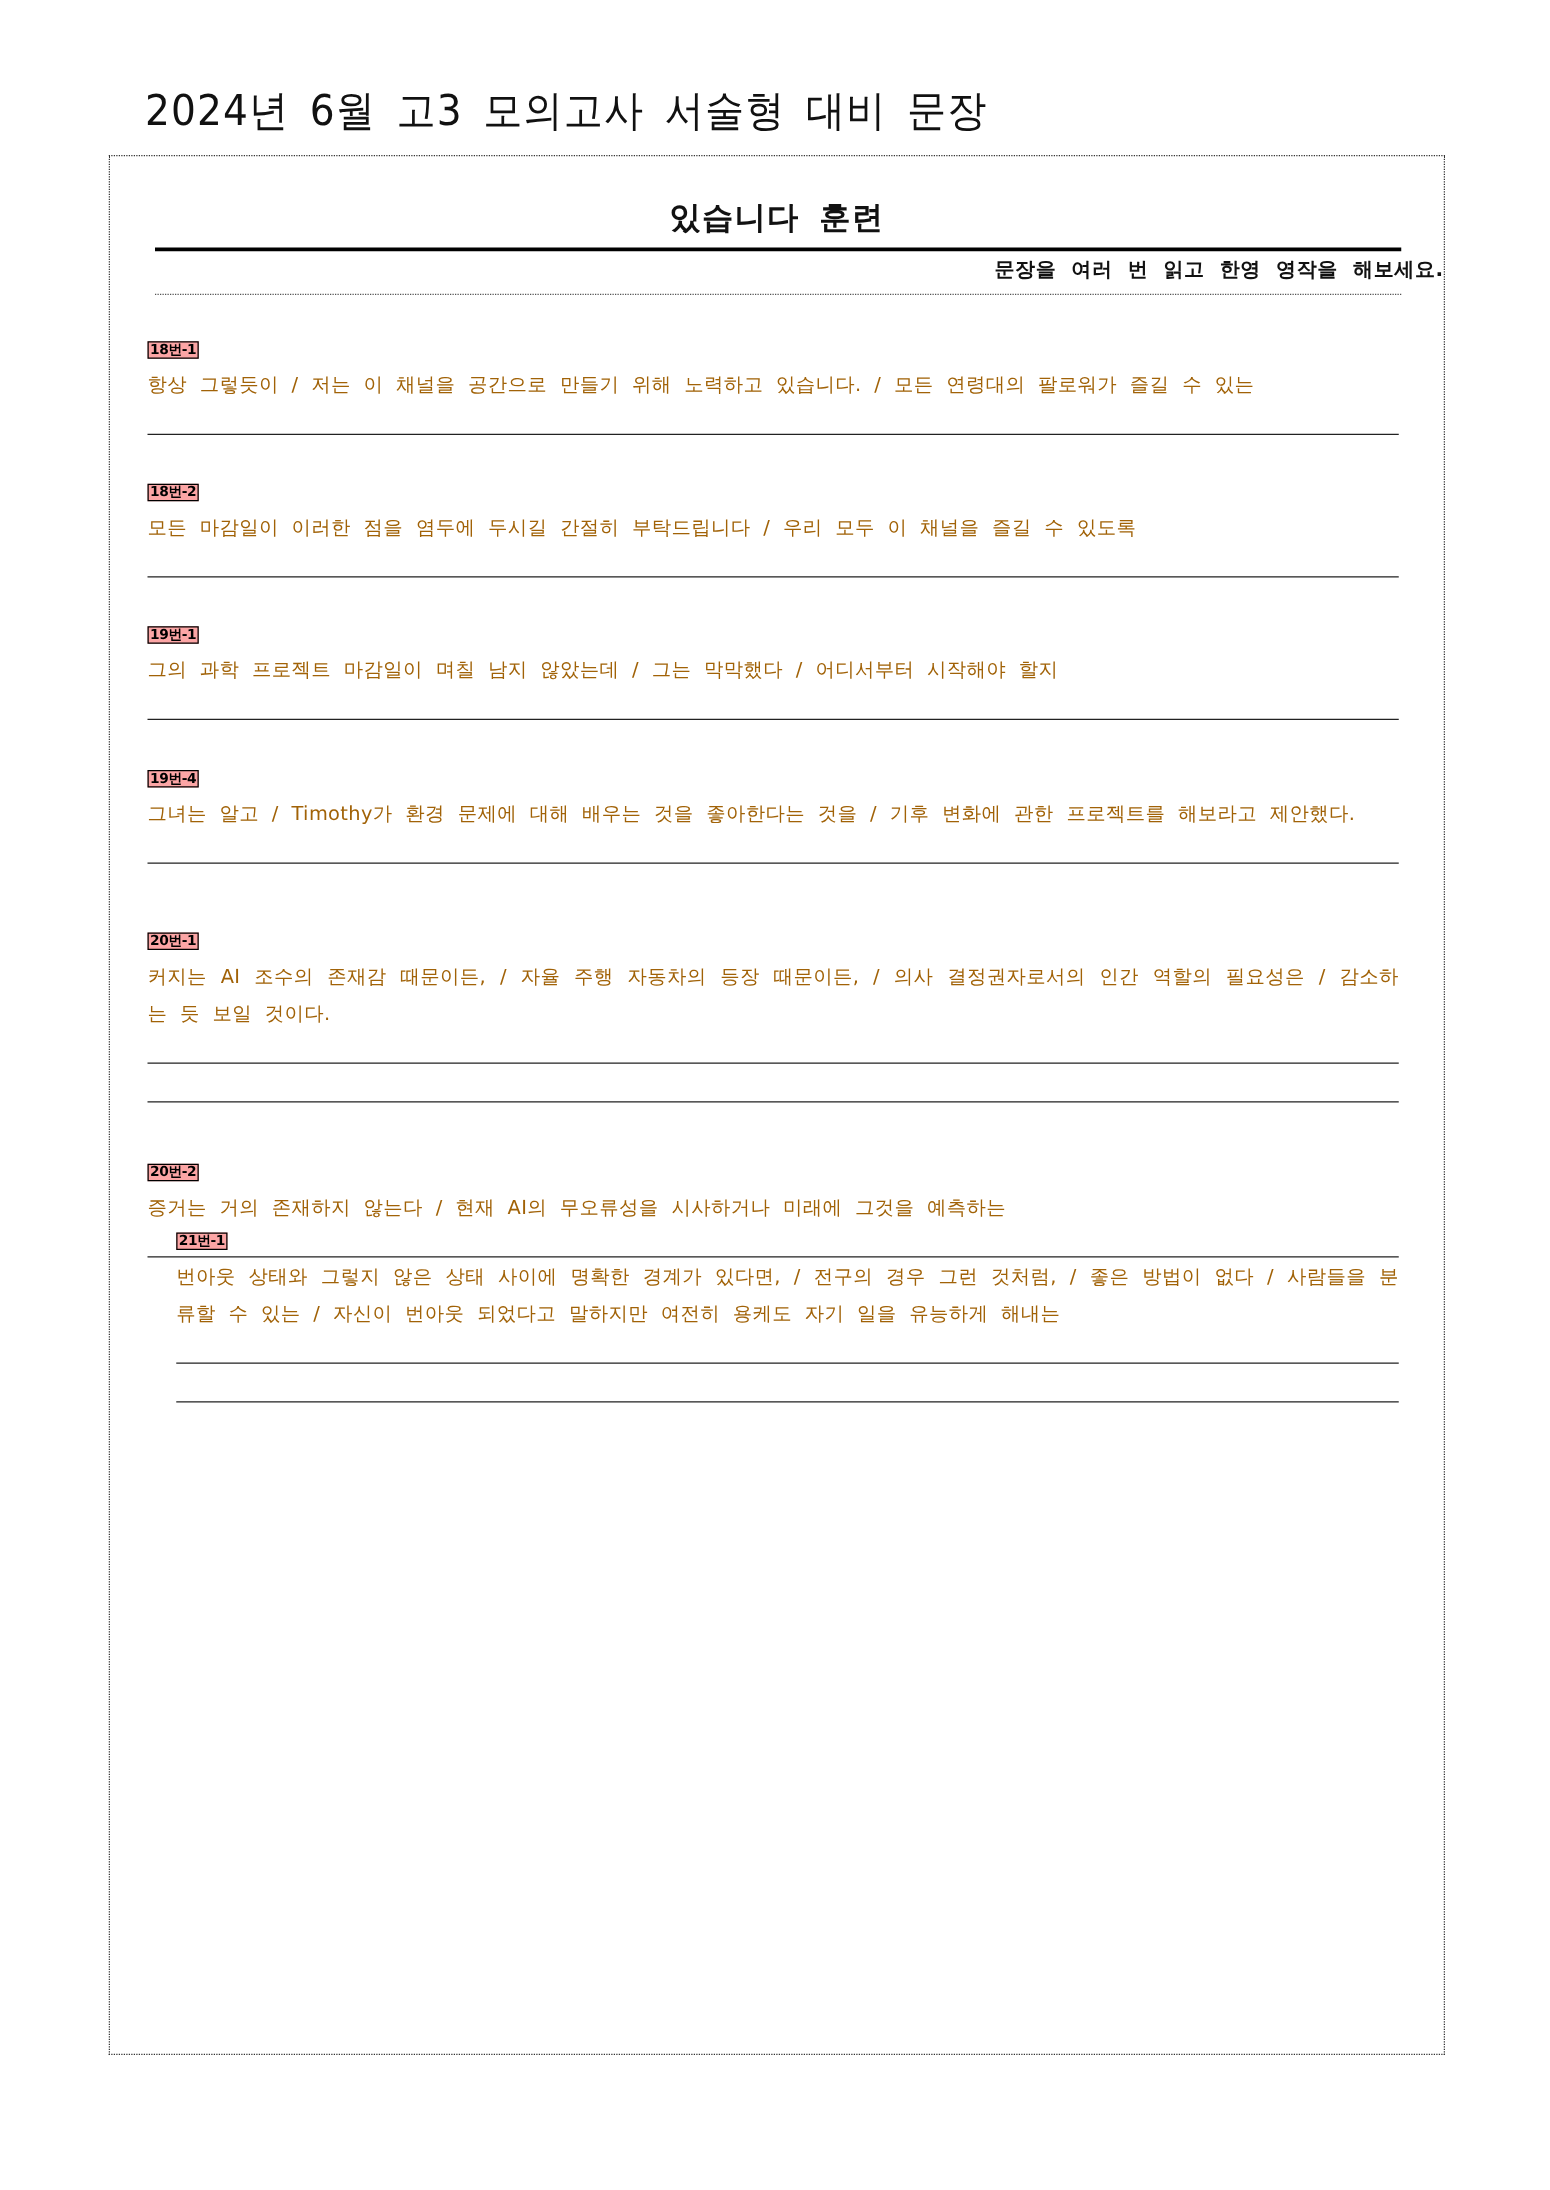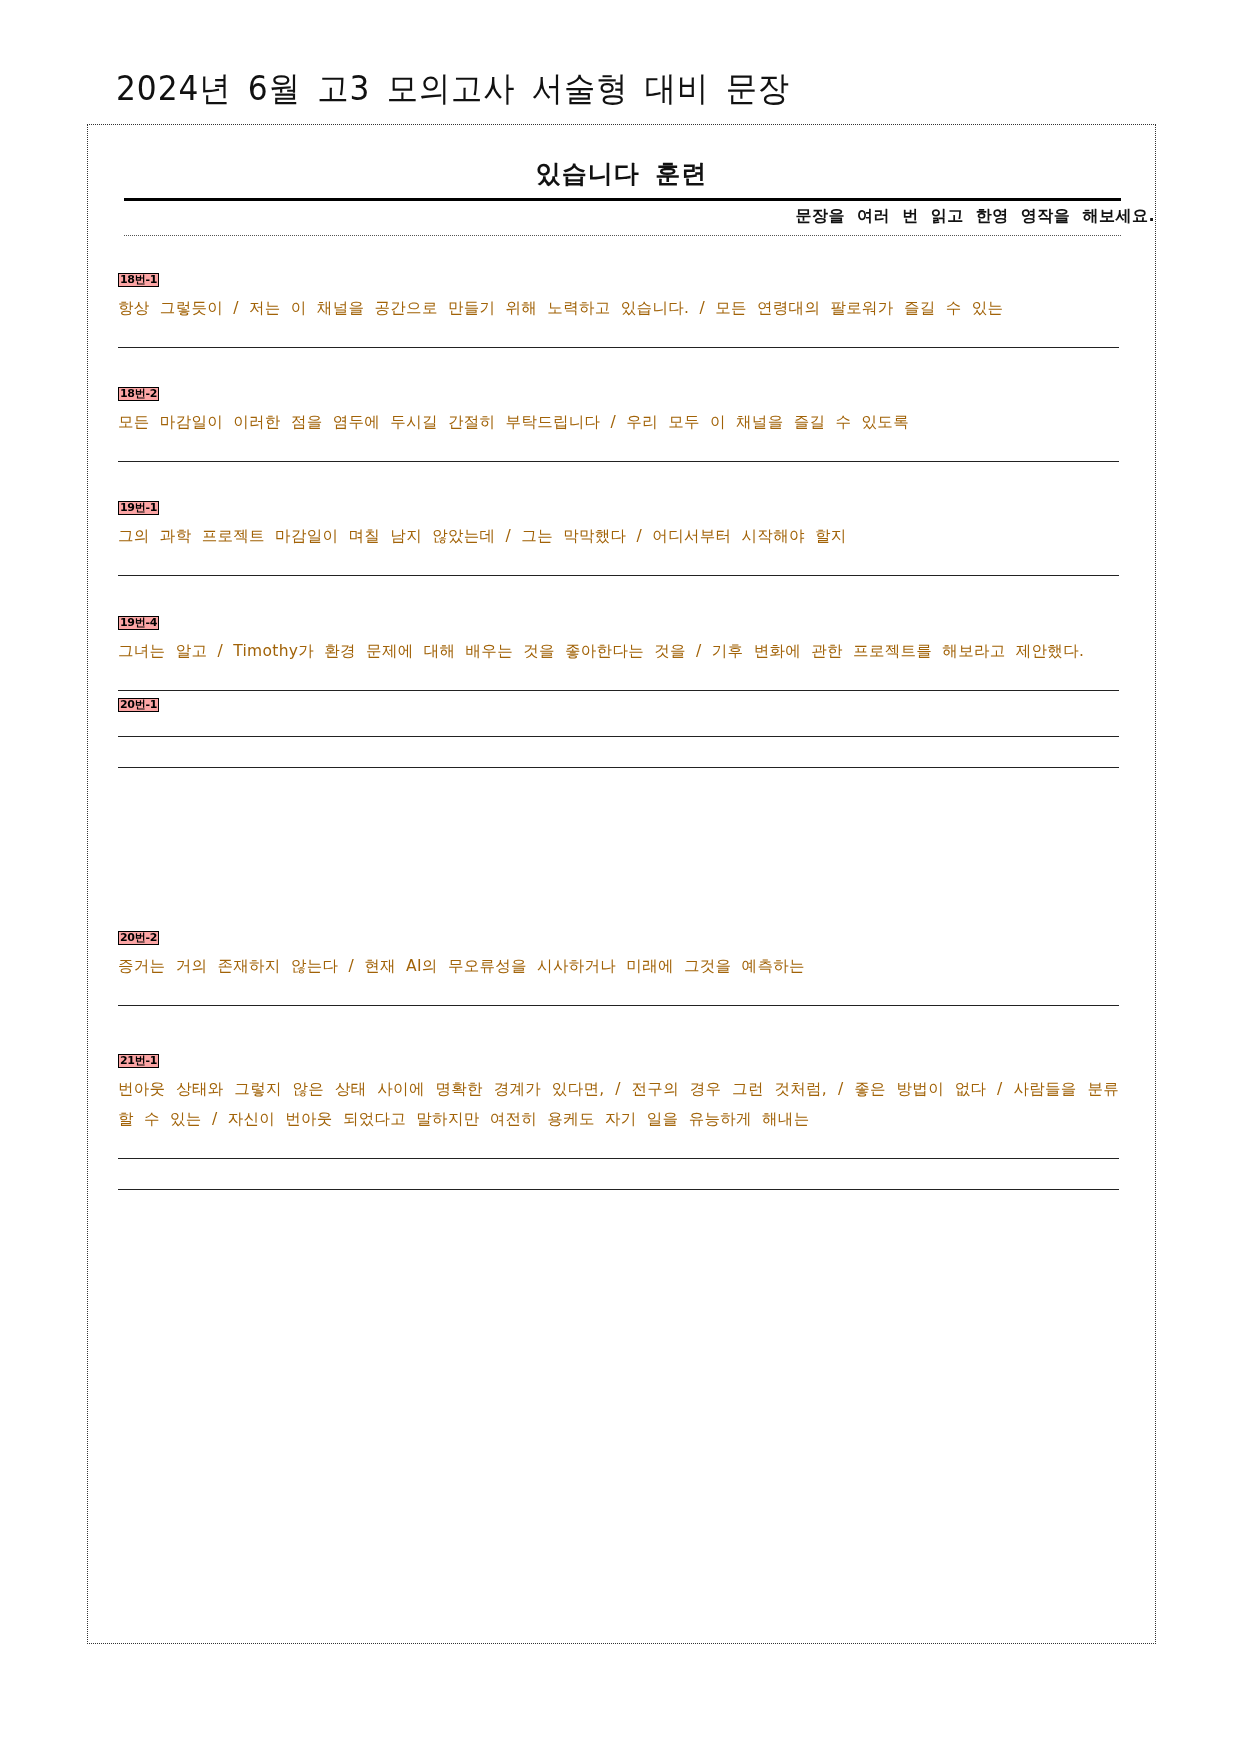--- a/index.html
+++ b/index.html
@@ -135,31 +135,32 @@
     <div class="sentence">그의 과학 프로젝트 마감일이 며칠 남지 않았는데 / 그는 막막했다 / 어디서부터 시작해야 할지</div>
     <div class="answer-line first"></div>
   </div>
 
   <div class="item" style="top:486px;">
     <span class="badge">19번-4</span>
     <div class="sentence">그녀는 알고 / Timothy가 환경 문제에 대해 배우는 것을 좋아한다는 것을 / 기후 변화에 관한 프로젝트를 해보라고 제안했다.</div>
     <div class="answer-line first"></div>
   </div>
 
-  <div class="item" style="top:568px;">
+  <div class="item" style="top:616px;">
     <span class="badge">20번-1</span>
+    <div class="sentence">커지는 AI 조수의 존재감 때문이든, / 자율 주행 자동차의 등장 때문이든, / 의사 결정권자로서의 인간 역할의 필요성은 / 감소하는 듯 보일 것이다.</div>
     <div class="answer-line first"></div>
     <div class="answer-line"></div>
   </div>
 
   <div class="item" style="top:775px;margin-top:26px;">
     <span class="badge">20번-2</span>
     <div class="sentence">증거는 거의 존재하지 않는다 / 현재 AI의 무오류성을 시사하거나 미래에 그것을 예측하는</div>
     <div class="answer-line first"></div>
   </div>
 
-  <div class="item" style="top:924px;">
+  <div class="item" style="top:856px;margin-left:23px;">
     <span class="badge">21번-1</span>
     <div class="sentence">번아웃 상태와 그렇지 않은 상태 사이에 명확한 경계가 있다면, / 전구의 경우 그런 것처럼, / 좋은 방법이 없다 / 사람들을 분류할 수 있는 / 자신이 번아웃 되었다고 말하지만 여전히 용케도 자기 일을 유능하게 해내는</div>
     <div class="answer-line first"></div>
     <div class="answer-line"></div>
   </div>
 </div>
 
 </body></html>

